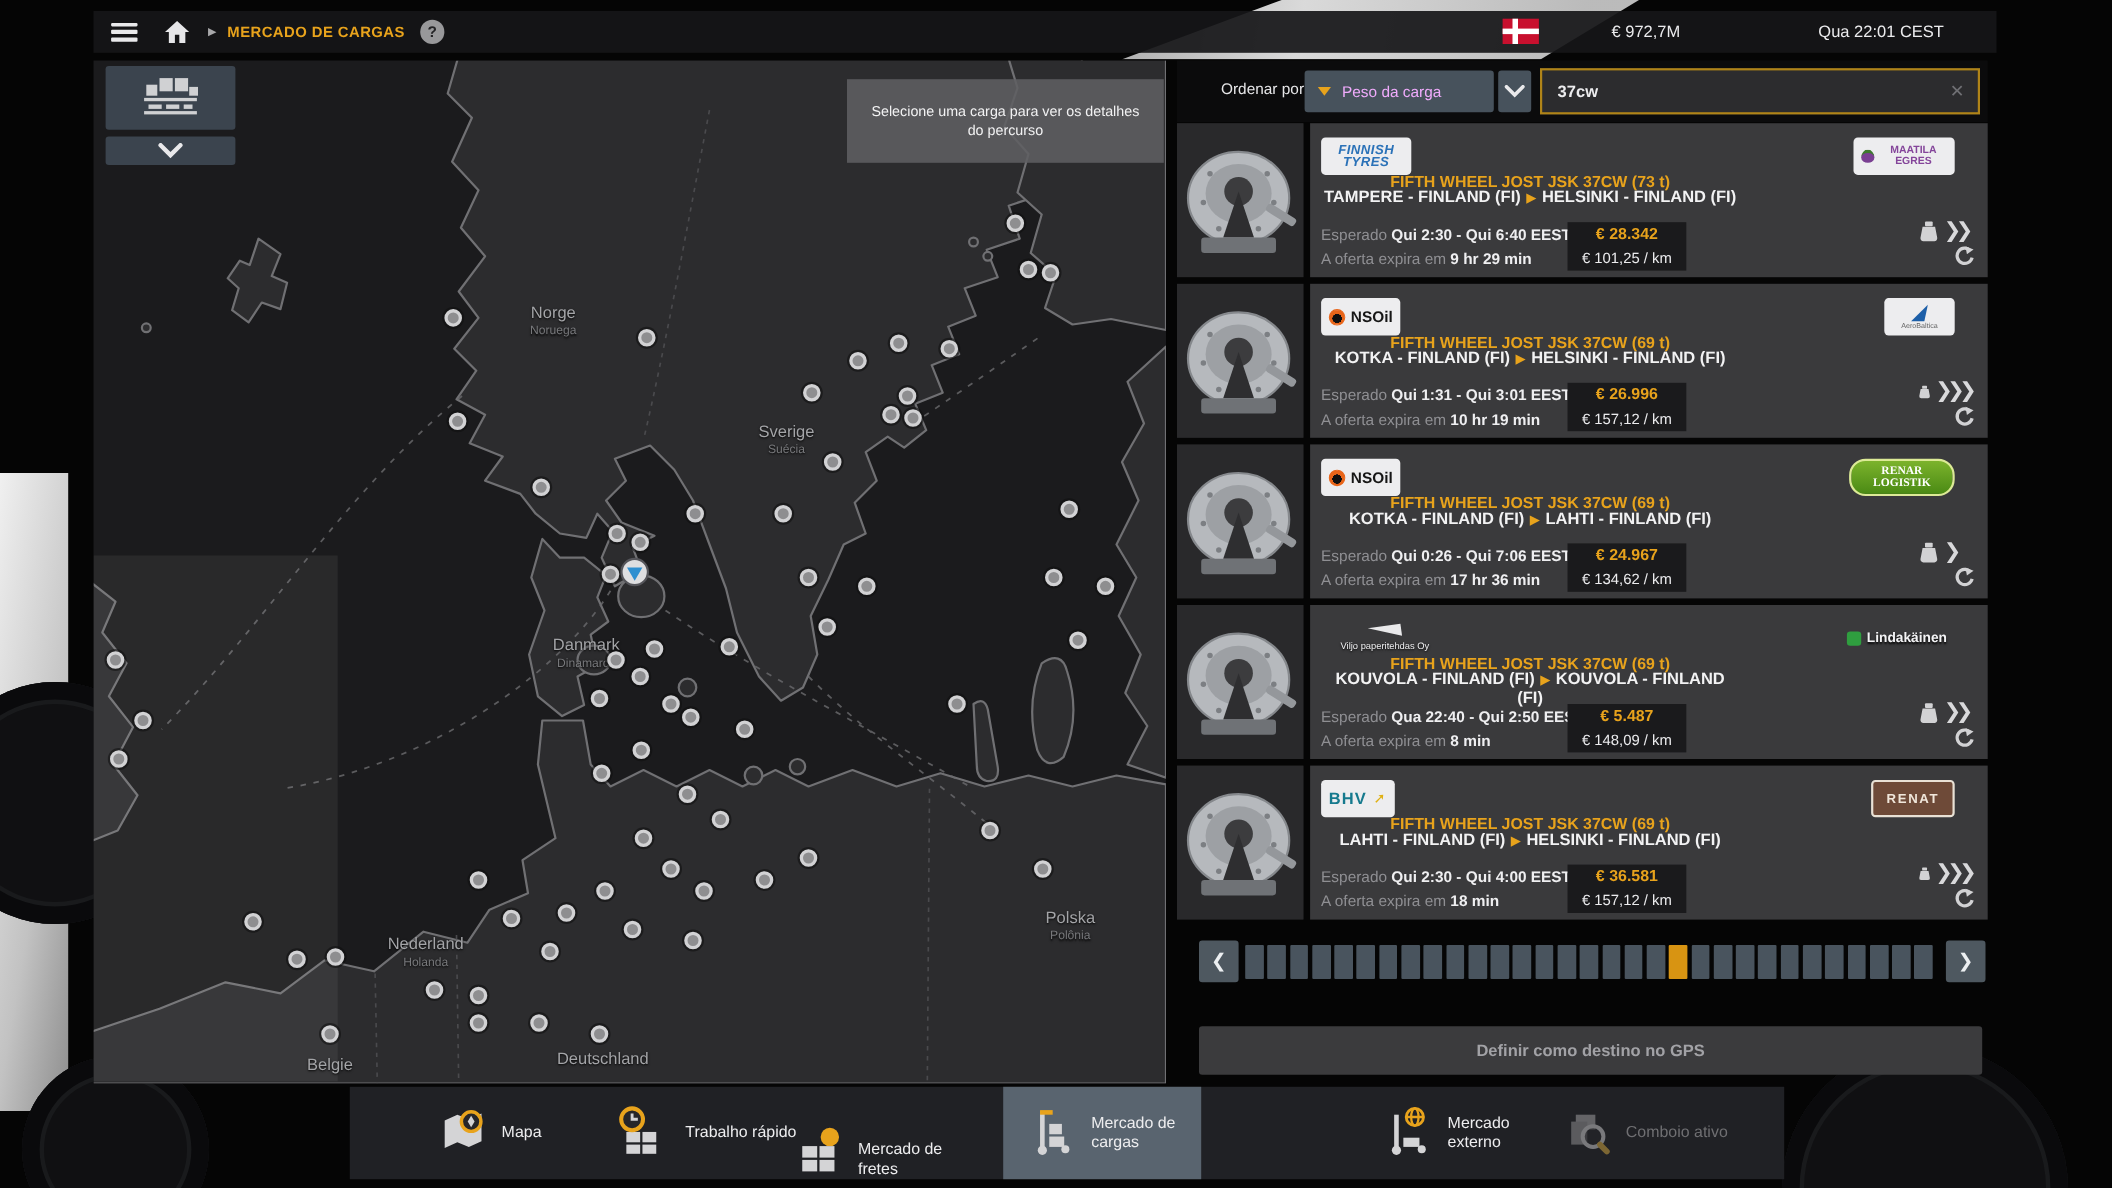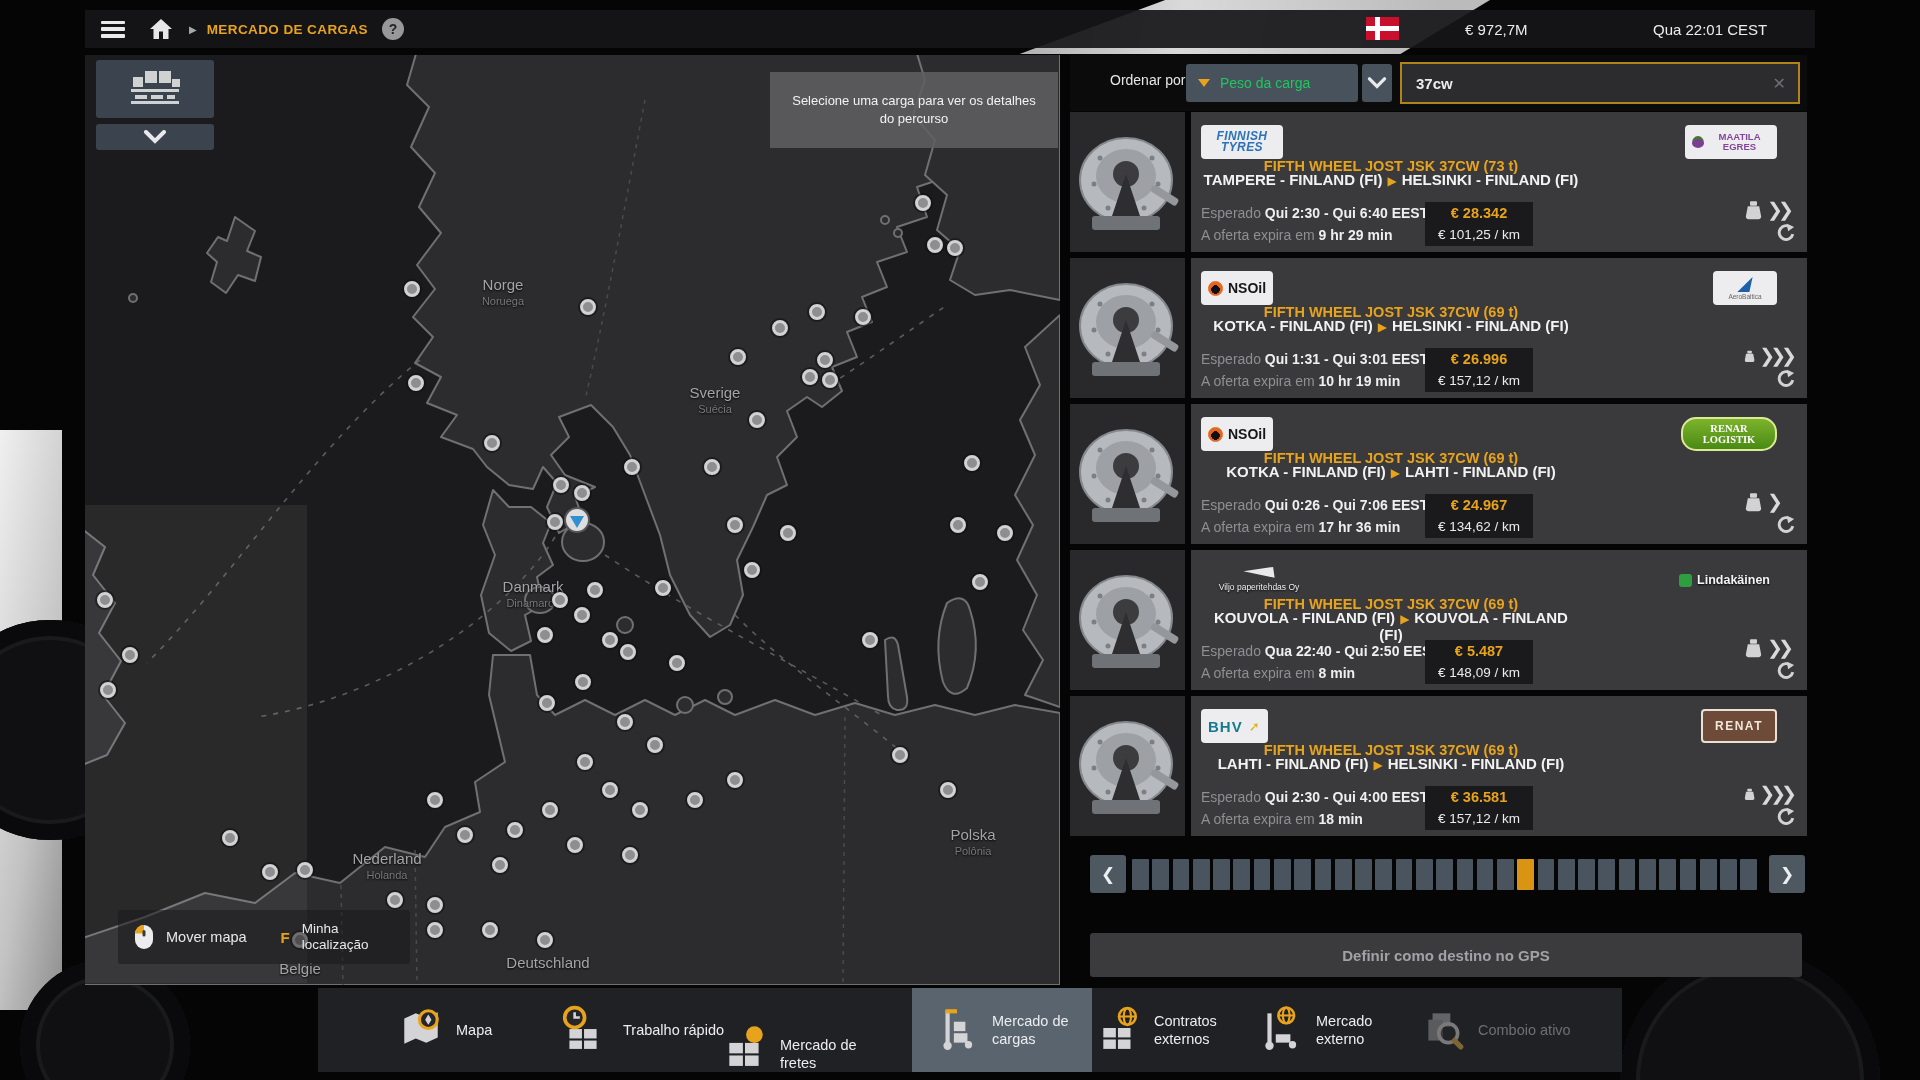--- a/index.html
+++ b/index.html
@@ -56,21 +56,21 @@
   .map-ctl .key{color:#e8a31c;font-weight:700;font-size:15px;margin-left:22px;}
   .map-ctl .loc{color:#e8e8ea;font-size:13.5px;line-height:16px;width:92px;}
 
   
   #cargo{position:absolute;left:1070px;top:55px;width:737px;height:930px;z-index:2;}
   .sort-strip{position:absolute;left:0;top:0;width:737px;height:56px;background:rgba(13,13,15,.75);}
   .sort-label{position:absolute;left:40px;top:17px;color:#e6e6e8;font-size:14px;}
   .sort-dd{position:absolute;left:116px;top:9px;width:172px;height:38px;background:#47525c;border-radius:3px;
     display:flex;align-items:center;gap:10px;padding:0 12px;cursor:pointer;}
   .sort-dd .tri{width:0;height:0;border-left:6px solid transparent;border-right:6px solid transparent;border-top:8px solid #e8a31c;}
-  .sort-dd .val{color:#22c55e;font-size:14px;}
+  .sort-dd .val{color:#f0abfc;font-size:14px;}
   .sort-chev{position:absolute;left:292px;top:9px;width:30px;height:38px;background:#47525c;border-radius:3px;
     display:flex;align-items:center;justify-content:center;cursor:pointer;}
   .searchbox{position:absolute;left:330px;top:7px;width:400px;height:42px;background:#2c2c2e;
     border:2px solid #b08418;display:flex;align-items:center;}
   .searchbox input{flex:1;background:transparent;border:0;outline:0;color:#ececee;font-size:15px;
     padding:0 14px;font-family:inherit;font-weight:bold;}
   .searchbox .clr{color:#707074;font-size:16px;padding:0 12px;cursor:pointer;}
 
   .cargo-row{position:absolute;left:0;width:737px;height:140px;cursor:pointer;}
   .thumb{position:absolute;left:0;top:0;width:115px;height:140px;background:#28282a;overflow:hidden;}
@@ -340,30 +340,20 @@
         <rect x="2" y="32" width="48" height="3"></rect>
       </g>
     </svg>
   </div>
   <div class="map-btn" id="btn-collapse">
     <svg viewBox="0 0 24 14" width="24" height="14">
       <path d="M3 2 L12 11 L21 2" fill="none" stroke="#e9e9eb" stroke-width="4" stroke-linecap="round"></path>
     </svg>
   </div>
 
-  <div class="map-ctl">
-    <svg viewBox="0 0 20 26" width="20" height="26">
-      <rect x="1" y="1" width="18" height="24" rx="9" fill="#ececee"></rect>
-      <path d="M10 1 a9 8.5 0 0 0 -9 8.5 h9 Z" fill="#e8a31c"></path>
-      <rect x="8.5" y="6" width="3" height="6.5" rx="1.5" fill="#3a3a3c"></rect>
-    </svg>
-    <span class="lbl">Mover mapa</span>
-    <span class="key">F</span>
-    <span class="loc">Minha localização</span>
-  </div>
 </section>
 
 <section id="cargo">
   <div class="sort-strip"></div>
   <span class="sort-label">Ordenar por:</span>
   <div class="sort-dd">
     <span class="tri"></span>
     <span class="val">Peso da carga</span>
   </div>
   <div class="sort-chev">
@@ -743,32 +733,20 @@
     <span class="ni"><svg viewBox="0 0 44 44">
           <rect x="11" y="5" width="4" height="31" fill="#d4d4d6"></rect>
           <rect x="11" y="4" width="11" height="4" fill="#e8a31c"></rect>
           <circle cx="13" cy="39" r="4" fill="#d4d4d6"></circle>
           <rect x="19" y="27" width="13" height="9" fill="#d4d4d6"></rect>
           <rect x="19" y="16" width="11" height="9" fill="#d4d4d6"></rect>
           <circle cx="33" cy="38" r="3.5" fill="#d4d4d6"></circle>
         </svg></span>
     <span class="nl">Mercado de cargas</span>
   </div>
-    <div class="nav-item" style="left: 778px;">
-    <span class="ni"><svg viewBox="0 0 44 44">
-          <rect x="7" y="22" width="12" height="9" fill="#d4d4d6"></rect>
-          <rect x="21" y="22" width="12" height="9" fill="#d4d4d6"></rect>
-          <rect x="7" y="33" width="12" height="9" fill="#d4d4d6"></rect>
-          <rect x="21" y="33" width="12" height="9" fill="#d4d4d6"></rect>
-          <circle cx="30" cy="11" r="8" fill="none" stroke="#e8a31c" stroke-width="2.5"></circle>
-          <ellipse cx="30" cy="11" rx="3.5" ry="8" fill="none" stroke="#e8a31c" stroke-width="2"></ellipse>
-          <path d="M22.5 11 H37.5" stroke="#e8a31c" stroke-width="2"></path>
-        </svg></span>
-    <span class="nl">Contratos externos</span>
-  </div>
     <div class="nav-item" style="left: 940px;">
     <span class="ni"><svg viewBox="0 0 44 44">
           <circle cx="27" cy="10" r="7.5" fill="none" stroke="#e8a31c" stroke-width="2.5"></circle>
           <ellipse cx="27" cy="10" rx="3.2" ry="7.5" fill="none" stroke="#e8a31c" stroke-width="2"></ellipse>
           <path d="M20 10 H34" stroke="#e8a31c" stroke-width="2"></path>
           <rect x="9" y="8" width="4" height="28" fill="#d4d4d6"></rect>
           <circle cx="11" cy="39" r="4" fill="#d4d4d6"></circle>
           <rect x="17" y="28" width="14" height="8" fill="#d4d4d6"></rect>
           <circle cx="33" cy="38" r="3.5" fill="#d4d4d6"></circle>
         </svg></span>

